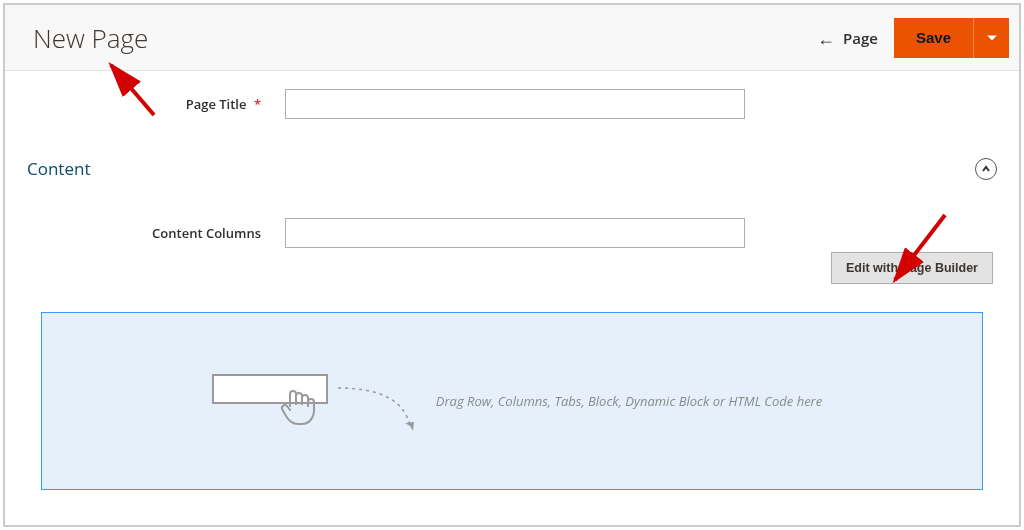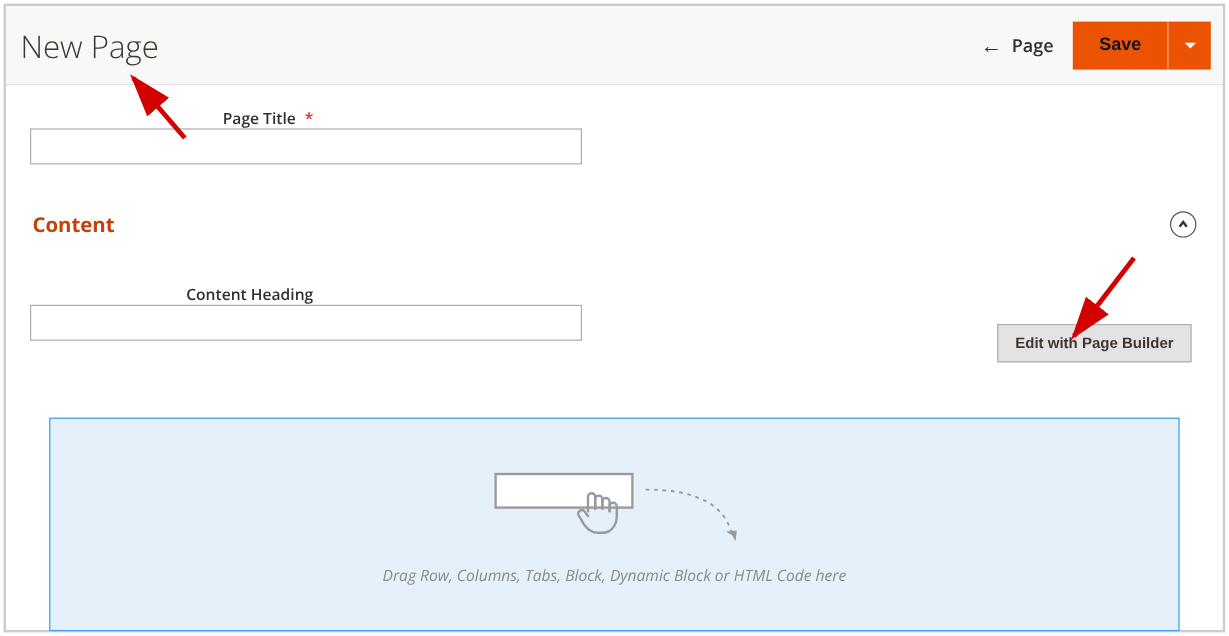--- a/index.html
+++ b/index.html
@@ -1,39 +1,39 @@
 <!DOCTYPE html>
 <html><head>
   <meta charset="utf-8">
   <style>
     * { box-sizing: border-box; margin: 0; padding: 0; }
     body { font-family: 'Open Sans', 'Helvetica Neue', Arial, sans-serif; background: #fff; width: 1024px; height: 530px; overflow: hidden; position: relative; }
     .frame { border: 2px solid #ccc; width: 1018px; height: 524px; margin: 3px; position: relative; background: #fff; }
-    .header-bar { background: #f8f8f8; border-bottom: 1px solid #e3e3e3; height: 66px; display: flex; align-items: center; padding: 0 10px 0 12px; }
+    .header-bar { background: #f8f8f8; border-bottom: 1px solid #e3e3e3; height: 66px; display: flex; align-items: center; padding: 0 10px 0 28px; }
     .page-title { font-size: 26px; font-weight: 300; color: #41362f; flex: 1; }
     .back-btn { display: flex; align-items: center; gap: 8px; color: #303030; font-size: 15px; font-weight: 600; padding: 0 16px; cursor: pointer; }
     .back-btn .arrow { font-size: 18px; font-weight: bold; }
     .save-btn { background: #eb5202; color: #0f172a; border: none; height: 40px; padding: 0 22px; font-size: 15px; font-weight: 600; cursor: pointer; }
     .save-split { background: #eb5202; color: #fff; border: none; border-left: 1px solid rgba(255,255,255,.35); height: 40px; width: 36px; display: flex; align-items: center; justify-content: center; cursor: pointer; }
     .save-split svg { width: 12px; height: 12px; fill: #fff; }
 
     .form-section { padding: 18px 20px 8px 20px; }
-    .form-row { display: flex; margin-bottom: 10px; flex-direction: column; }
+    .form-row { display: flex; align-items: center; margin-bottom: 10px; }
     .form-label { width: 260px; text-align: right; padding-right: 24px; font-size: 13px; font-weight: 600; color: #303030; }
     .form-label .req { color: #e02b27; margin-left: 4px; }
     .form-input { width: 460px; height: 30px; border: 1px solid #adadad; padding: 0 8px; font-size: 13px; background: #fff; }
 
     .section-header { display: flex; align-items: center; padding: 20px 22px 18px 22px; border-top: none; }
-    .section-title { font-size: 17px; font-weight: 700; color: #c2410c; flex: 1; }
+    .section-title { font-size: 17px; font-weight: 400; color: #0c4a6e; flex: 1; }
     .collapse-btn { width: 22px; height: 22px; border: 1px solid #555; border-radius: 50%; display: flex; align-items: center; justify-content: center; cursor: pointer; background: #fff; }
     .collapse-btn svg { width: 10px; height: 10px; stroke: #333; stroke-width: 2; fill: none; }
 
     .content-body { padding: 20px 20px 10px 20px; position: relative; }
     .pb-btn { position: absolute; right: 26px; top: 54px; background: #e3e3e3; border: 1px solid #adadad; padding: 8px 14px; font-size: 12.5px; font-weight: 600; color: #41362f; cursor: pointer; }
-    .dropzone { margin: 64px 16px 0 16px; border: 1px solid #3a9bf0; background: #e6f0fb; height: 178px; display: flex; flex-direction: column; align-items: center; justify-content: center; gap: 14px; }
+    .dropzone { margin: 64px 16px 0 16px; border: 1px solid #3a9bf0; background: #e6f0fb; height: 178px; display: flex; flex-direction: row; align-items: center; justify-content: center; gap: 14px; }
     .dz-graphic { position: relative; width: 220px; height: 70px; display: flex; align-items: flex-start; justify-content: flex-start; }
     .dz-graphic .block { width: 116px; height: 30px; border: 2px solid #9a9a9a; background: #fff; position: absolute; left: 10px; top: 8px; }
     .dz-graphic .hand { position: absolute; left: 74px; top: 18px; }
     .dz-graphic .curve { position: absolute; left: 130px; top: 14px; }
     .dz-text { color: #8a8a8a; font-size: 13px; font-style: italic; text-align: center; }
 
     
     .anno { position: absolute; pointer-events: none; }
     .anno svg { overflow: visible; }
   </style>
@@ -69,21 +69,21 @@
     <div class="section-title">Content</div>
     <div class="collapse-btn">
       <svg viewBox="0 0 10 10">
           <path d="M2 7 L5 3 L8 7"></path>
         </svg>
     </div>
   </div>
 
   <div class="content-body">
     <div class="form-row">
-      <label class="form-label">Content Heading</label>
+      <label class="form-label">Content Columns</label>
       <input class="form-input" type="text" style="">
     </div>
 
     <button class="pb-btn">Edit with Page Builder</button>
 
     <div class="dropzone">
       <div class="dz-graphic">
         <div class="block"></div>
         <svg class="hand" width="46" height="46" viewBox="0 0 46 46">
           <g fill="none" stroke="#9a9a9a" stroke-width="2" stroke-linecap="round" stroke-linejoin="round">

